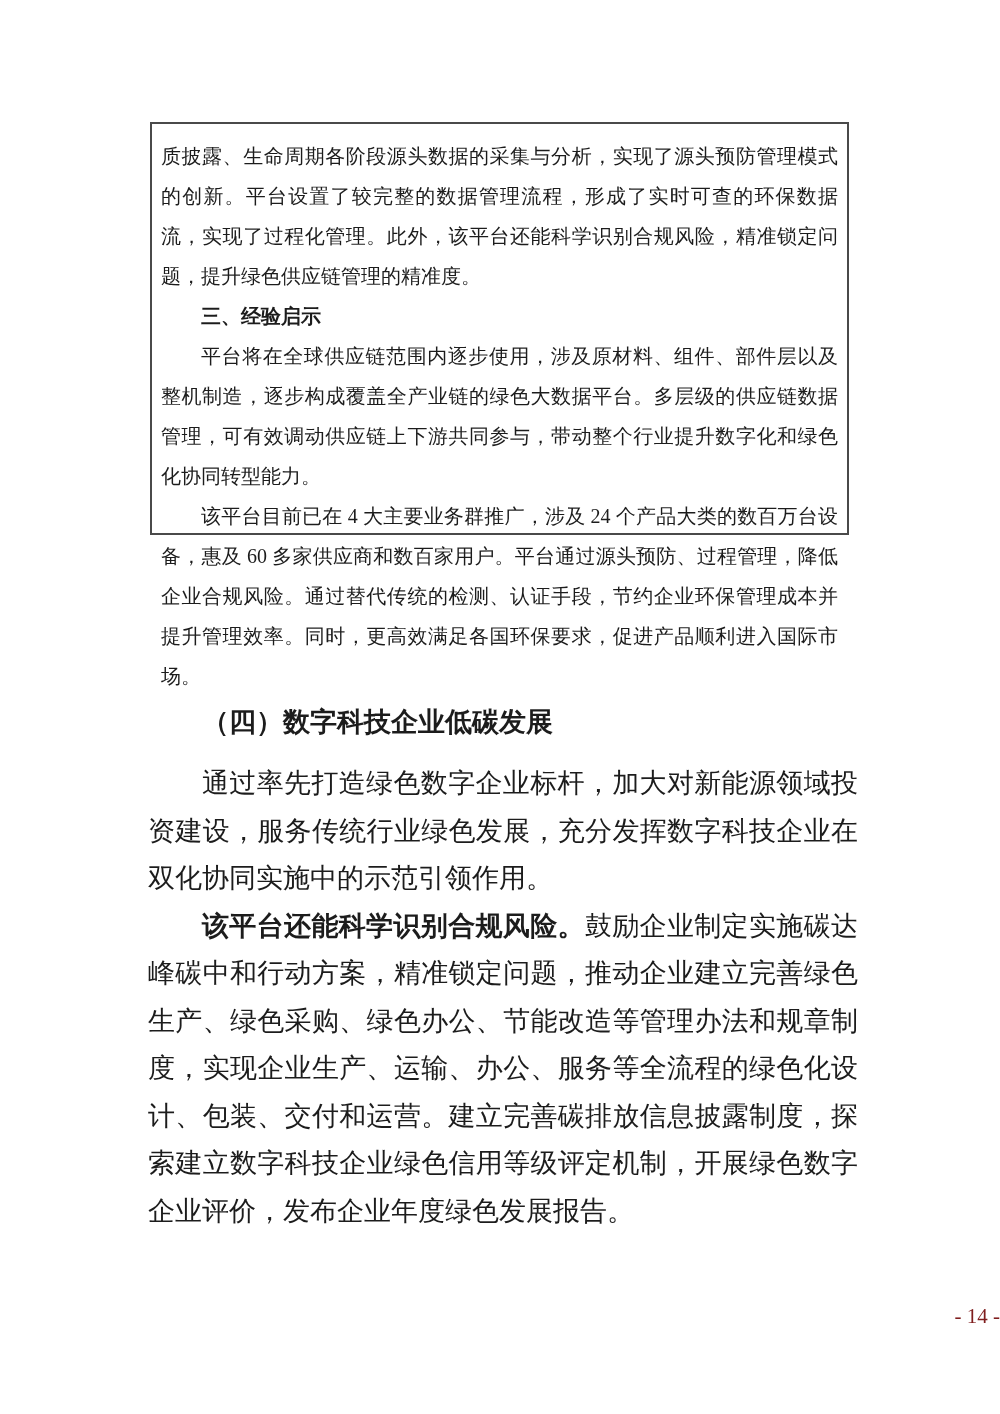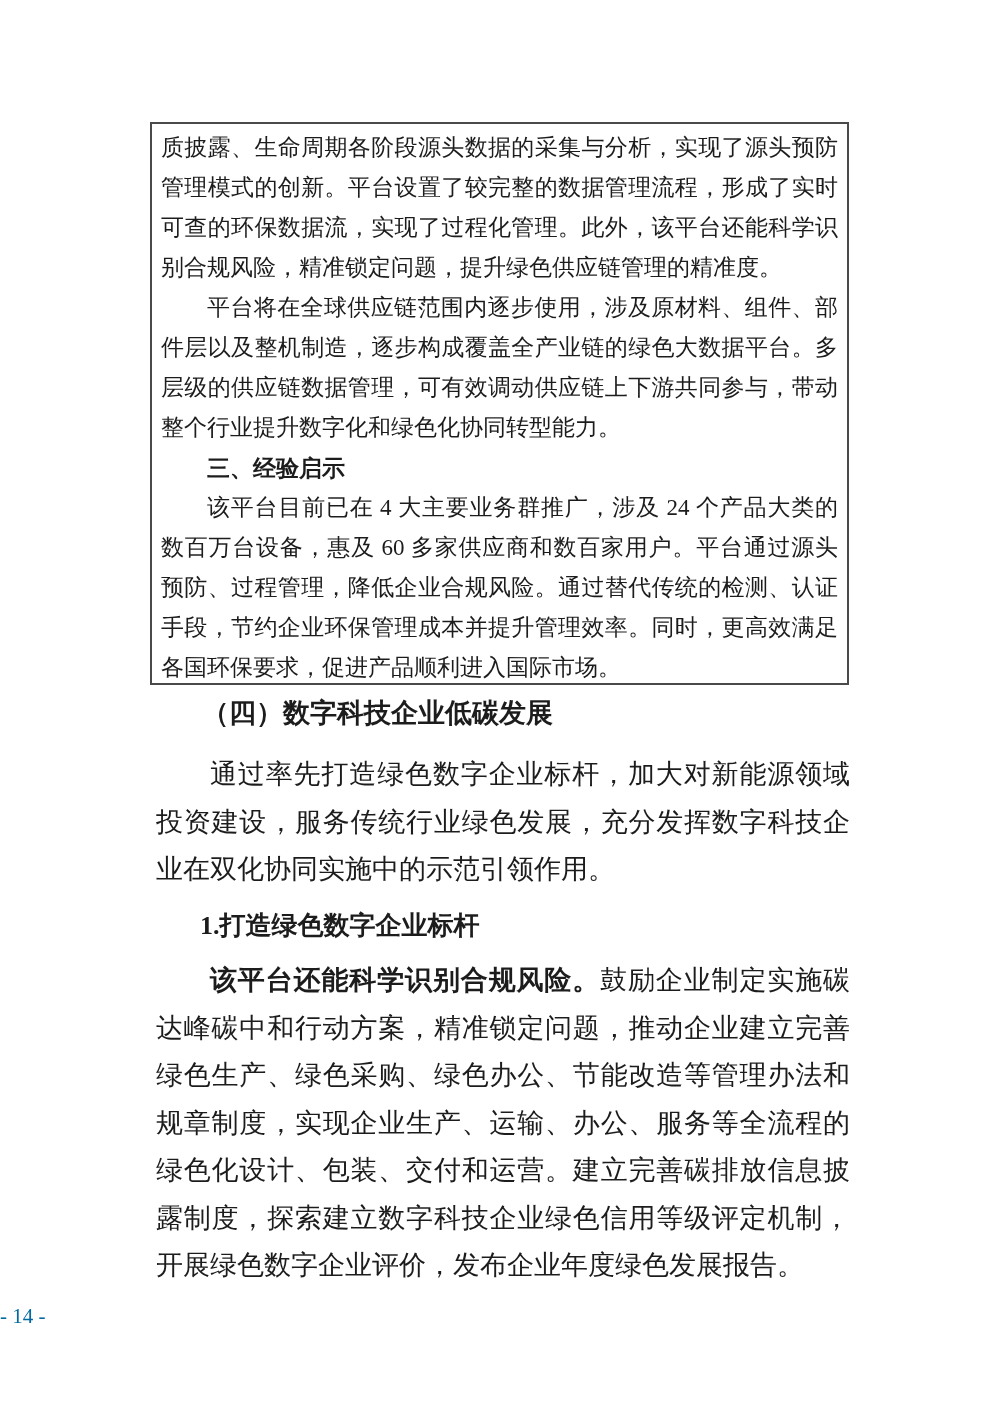--- a/index.html
+++ b/index.html
@@ -15,25 +15,25 @@
     font-family: "Liberation Serif", serif;
     color: #1c1c1c;
     overflow: hidden;
   }
   
   .callout-box {
     position: absolute;
     left: 150px;
     top: 122px;
     width: 699px;
-    height: 563px;
+    height: 413px;
     box-sizing: border-box;
     border: 2px solid #4a4a4a;
-    padding: 4px 9px 0 9px;
-    font-size: 23px;
+    padding: 12px 9px 0 9px;
+    font-size: 20px;
     line-height: 40px;
     text-align: justify;
     text-justify: inter-character;
   }
   .callout-box p {
     margin: 0;
   }
   .indent {
     text-indent: 2em;
   }
@@ -46,66 +46,65 @@
     position: absolute;
     left: 148px;
     top: 690px;
     width: 710px;
     font-size: 27px;
     line-height: 47.5px;
     text-align: justify;
     text-justify: inter-character;
   }
   .main h2 {
-    margin: 0 0 14px 0;
+    margin: 9px 0 14px 0;
     font-size: 27px;
     line-height: 47px;
     font-weight: bold;
     text-indent: 2em;
   }
   .main h3 {
     margin: 0;
     font-size: 26px;
     line-height: 47.5px;
     font-weight: bold;
     text-indent: 2em;
   }
   .main p {
-    margin: 8px;
+    margin: 0;
   }
   .lead-bold {
     font-weight: bold;
     font-family: "Liberation Sans", sans-serif;
   }
   
   .footer {
     position: absolute;
     left: 0;
     top: 1303px;
     width: 100%;
-    text-align: left;
+    text-align: right;
     font-size: 21px;
     line-height: 26px;
-    color: #0369a1;
+    color: #7f1d1d;
   }
 </style>
 </head>
 <body>
 
 <div class="page">
 
   <div class="callout-box">
     <p>质披露、生命周期各阶段源头数据的采集与分析，实现了源头预防管理模式的创新。平台设置了较完整的数据管理流程，形成了实时可查的环保数据流，实现了过程化管理。此外，该平台还能科学识别合规风险，精准锁定问题，提升绿色供应链管理的精准度。</p>
+    <p class="indent box-heading">三、经验启示</p>
     <p class="indent">平台将在全球供应链范围内逐步使用，涉及原材料、组件、部件层以及整机制造，逐步构成覆盖全产业链的绿色大数据平台。多层级的供应链数据管理，可有效调动供应链上下游共同参与，带动整个行业提升数字化和绿色化协同转型能力。</p>
-    <p class="indent box-heading">三、经验启示</p>
     <p class="indent">该平台目前已在 4 大主要业务群推广，涉及 24 个产品大类的数百万台设备，惠及 60 多家供应商和数百家用户。平台通过源头预防、过程管理，降低企业合规风险。通过替代传统的检测、认证手段，节约企业环保管理成本并提升管理效率。同时，更高效满足各国环保要求，促进产品顺利进入国际市场。</p>
   </div>
 
   <div class="main">
     <h2>（四）数字科技企业低碳发展</h2>
     <p class="indent">通过率先打造绿色数字企业标杆，加大对新能源领域投资建设，服务传统行业绿色发展，充分发挥数字科技企业在双化协同实施中的示范引领作用。</p>
-    <h3>1.打造绿色数字企业标杆</h3>
     <p class="indent"><span class="lead-bold">该平台还能科学识别合规风险。</span><span>鼓励企业制定实施碳达峰碳中和行动方案，精准锁定问题，推动企业建立完善绿色生产、绿色采购、绿色办公、节能改造等管理办法和规章制度，实现企业生产、运输、办公、服务等全流程的绿色化设计、包装、交付和运营。建立完善碳排放信息披露制度，探索建立数字科技企业绿色信用等级评定机制，开展绿色数字企业评价，发布企业年度绿色发展报告。</span></p>
   </div>
 
   <div class="footer">- 14 -</div>
 
 </div>
 
 </body></html>

